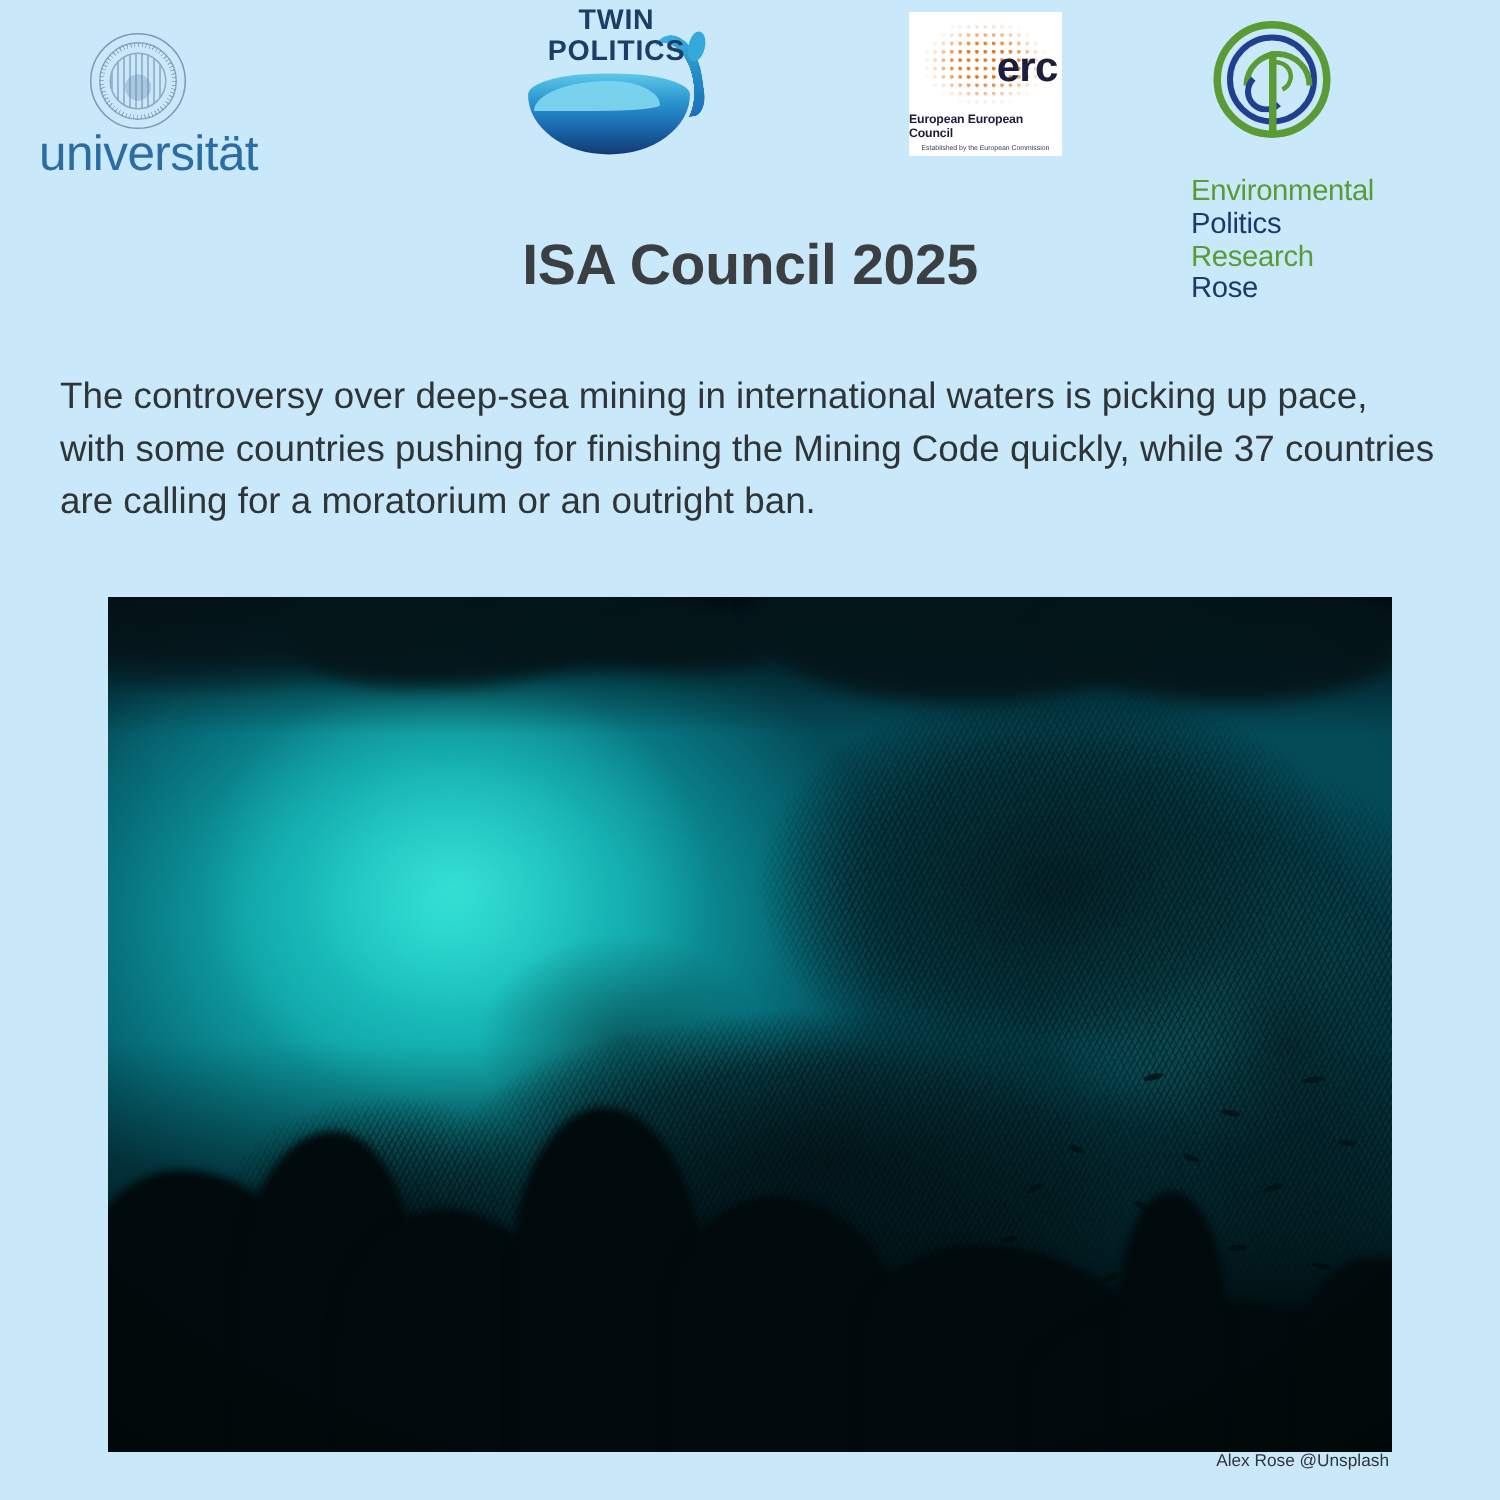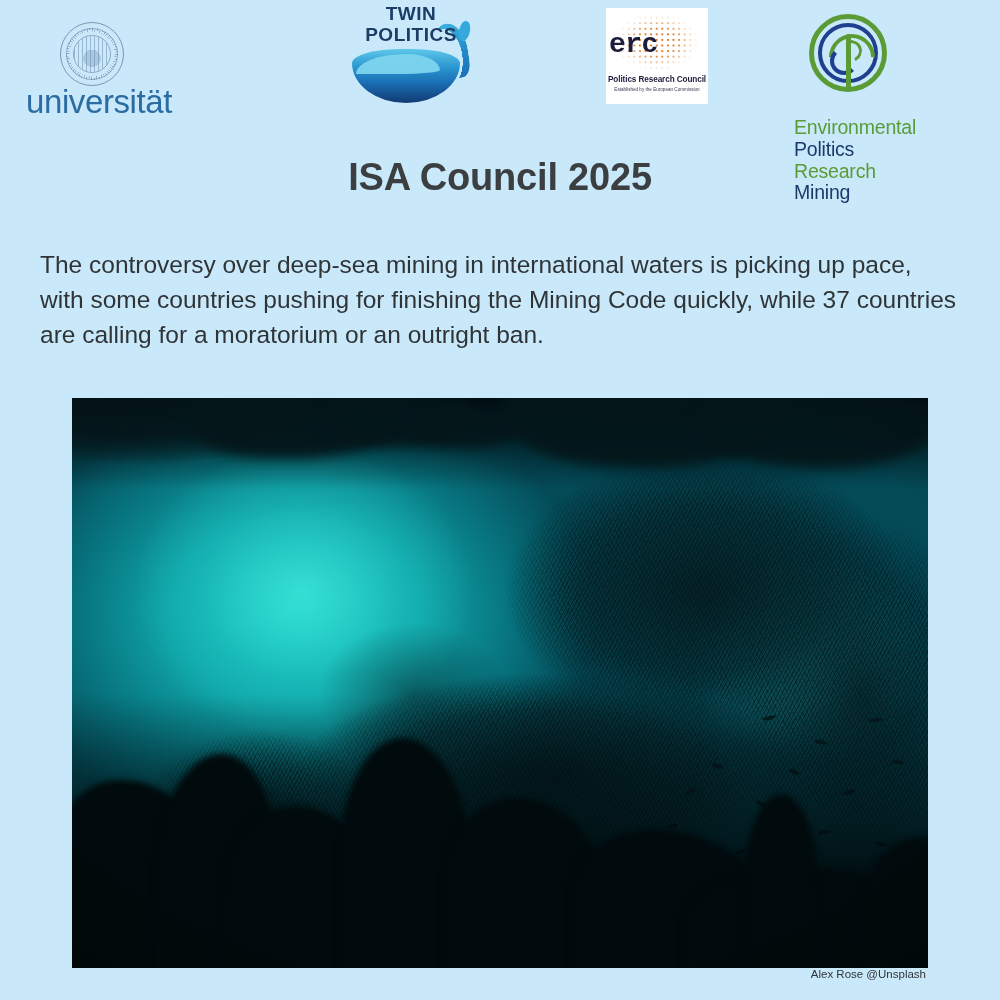--- a/index.html
+++ b/index.html
@@ -147,27 +147,26 @@
     width: 92px; height: 62px;
     background:
       radial-gradient(circle at 1px 1px, #e07a22 0 1.25px, rgba(0,0,0,0) 1.4px);
     background-size: 5.6px 5.6px;
     -webkit-mask: radial-gradient(ellipse 44px 30px at 50% 50%, #000 0 42%, rgba(0,0,0,.65) 60%, rgba(0,0,0,.18) 82%, transparent 100%);
             mask: radial-gradient(ellipse 44px 30px at 50% 50%, #000 0 42%, rgba(0,0,0,.65) 60%, rgba(0,0,0,.18) 82%, transparent 100%);
   }
   .erc-letters {
     position: absolute;
     left: 0; right: 0; top: 18px;
-    text-align: left;
+    text-align: right;
     font-size: 28px;
     font-weight: 700;
     color: #1d1d3c;
     letter-spacing: -0.5px;
     z-index: 2;
-    font-family: Liberation Mono, monospace;
   }
   .erc-name {
     font-size: 8.2px;
     font-weight: 700;
     color: #1d1d3c;
     letter-spacing: -0.1px;
     margin-top: 2px;
   }
   .erc-sub {
     font-size: 4.6px;
@@ -379,39 +378,39 @@
       <div class="twin-splash"></div>
       <div class="twin-tip"></div>
     </div>
   </div>
 
   <div class="logo" id="logo-erc">
     <div class="erc-box">
       <div class="erc-dots">
         <div class="erc-letters">erc</div>
       </div>
-      <div class="erc-name">Politics Research Council</div>
+      <div class="erc-name">European European Council</div>
       <div class="erc-sub">Established by the European Commission</div>
     </div>
   </div>
 
   <div class="logo" id="logo-eprg">
     <div class="eprg-mark">
       <div class="eprg-ring-outer"></div>
       <div class="eprg-ring-inner"></div>
       <div class="eprg-arc-a"></div>
       <div class="eprg-arc-b"></div>
       <div class="eprg-arc-c"></div>
       <div class="eprg-trunk"></div>
     </div>
     <div class="eprg-text">
       <div class="eprg-g">Environmental</div>
       <div class="eprg-b">Politics</div>
       <div class="eprg-g">Research</div>
-      <div class="eprg-b">Mining</div>
+      <div class="eprg-b">Rose</div>
     </div>
   </div>
 </div>
 
 <div id="page-title">ISA Council 2025</div>
 
 <div id="body-text">The controversy over deep-sea mining in international waters is picking up pace, with some countries pushing for finishing the Mining Code quickly, while 37 countries are calling for a moratorium or an outright ban.</div>
 
 <div id="photo-frame">
   <div class="ph-layer ph-water"></div>

